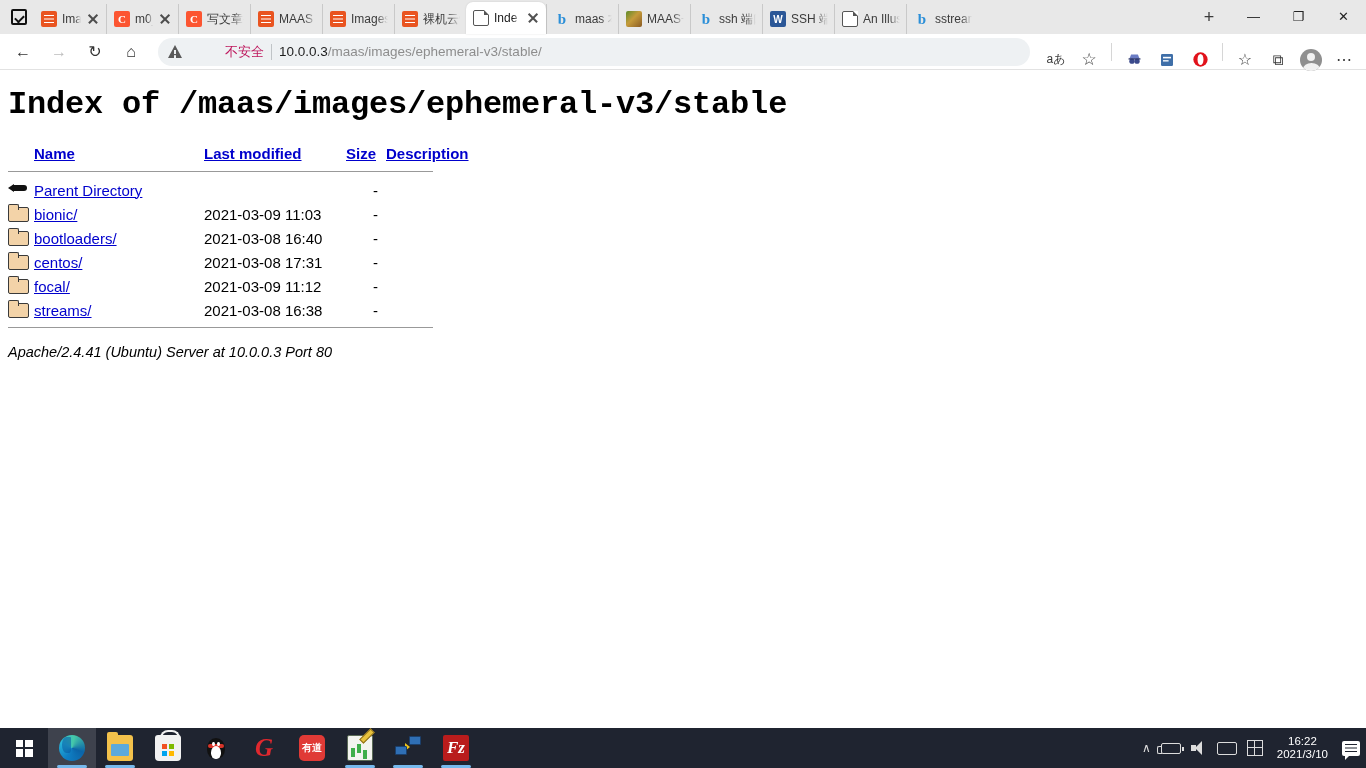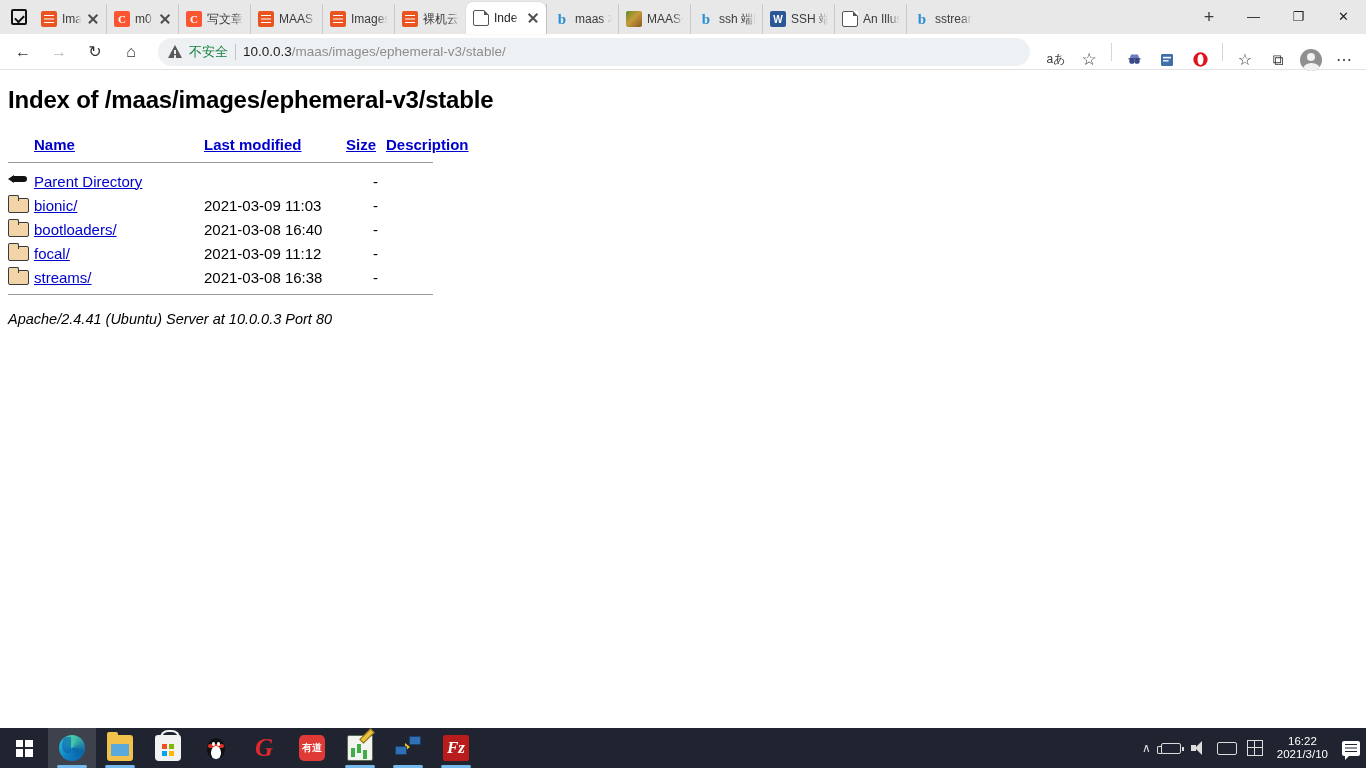--- a/index.html
+++ b/index.html
@@ -106,40 +106,40 @@
   .warn-ico { width:14px; height:13px; position:relative; flex:0 0 auto; }
   .warn-ico:before{
     content:""; position:absolute; left:0; top:0; width:0; height:0;
     border-left:7px solid transparent; border-right:7px solid transparent;
     border-bottom:13px solid #5a5a5a;
   }
   .warn-ico:after{
     content:""; position:absolute; left:6.2px; top:4.5px; width:1.6px; height:4px;
     background:#eef1f3; box-shadow:0 5.2px 0 #eef1f3;
   }
-  .warn-txt { font-size:13px; color:#15803d; flex:0 0 auto; }
+  .warn-txt { font-size:13px; color:#be185d; flex:0 0 auto;margin-left:36px; }
   .omni-sep { width:1px; height:16px; background:#c0c4c7; flex:0 0 auto; }
   .url { font-size:13.5px; color:#8d8d8d; white-space:nowrap; overflow:hidden; }
   .url b { color:#1d1d1d; font-weight:normal; }
   .tools-right { display:flex; align-items:center; gap:1px; flex:0 0 auto; }
   .tr-ico { width:32px; height:30px; display:flex; align-items:center; justify-content:center;
             font-size:14px; color:#3a3a3a; position:relative;margin-top:16px; }
   .tr-sep { width:1px; height:18px; background:#d6d6d6; margin:0 5px; }
   .avatar { width:22px; height:22px; border-radius:50%; background:#8f8f8f; position:relative; overflow:hidden;}
   .avatar:before{ content:""; position:absolute; left:7px; top:4px; width:8px; height:8px;
                   border-radius:50%; background:#f1f1f1; }
   .avatar:after{ content:""; position:absolute; left:2.5px; top:14px; width:17px; height:12px;
                  border-radius:50% 50% 0 0; background:#f1f1f1; }
 
   
   .page { padding:0; background:#fff; height:650px; position:relative;
           font-family:"Liberation Serif", serif; }
   h1.idx {
-    font-size:24px; font-weight:bold; margin:16px 0 0 8px; color:#000;
-    font-family:Liberation Sans, sans-serif; letter-spacing:-0.2px;
+    font-size:32px; font-weight:bold; margin:16px 0 0 8px; color:#000;
+    font-family:Liberation Mono, monospace; letter-spacing:-0.2px;
   }
   table.dirlist { margin:22px 0 0 8px; border-collapse:collapse;
                   font-family:"Liberation Sans", sans-serif; font-size:15px; }
   table.dirlist th { text-align:left; padding:0 8px 4px 0; font-weight:normal; }
   table.dirlist th a { color:#0000cc; text-decoration:underline; font-weight:bold; font-size:15px; }
   table.dirlist td { padding:2px 0; vertical-align:middle; color:#000; font-size:15px; }
   .c-ico { width:26px; }
   .c-name { width:170px; }
   .c-mod  { width:142px; text-align:left; padding-right:14px !important; white-space:nowrap; }
   .c-size { width:40px; text-align:right; padding-right:8px !important; }
@@ -434,20 +434,27 @@
           </tr>
           <tr>
             <td class="c-ico"><span class="ico-folder"></span></td>
             <td class="c-name"><a href="#">bootloaders/</a></td>
             <td class="c-mod">2021-03-08 16:40</td>
             <td class="c-size">-</td>
             <td class="c-desc"></td>
           </tr>
           <tr>
             <td class="c-ico"><span class="ico-folder"></span></td>
+            <td class="c-name"><a href="#">centos/</a></td>
+            <td class="c-mod">2021-03-08 17:31</td>
+            <td class="c-size">-</td>
+            <td class="c-desc"></td>
+          </tr>
+          <tr>
+            <td class="c-ico"><span class="ico-folder"></span></td>
             <td class="c-name"><a href="#">focal/</a></td>
             <td class="c-mod">2021-03-09 11:12</td>
             <td class="c-size">-</td>
             <td class="c-desc"></td>
           </tr>
           <tr>
             <td class="c-ico"><span class="ico-folder"></span></td>
             <td class="c-name"><a href="#">streams/</a></td>
             <td class="c-mod">2021-03-08 16:38</td>
             <td class="c-size">-</td>

